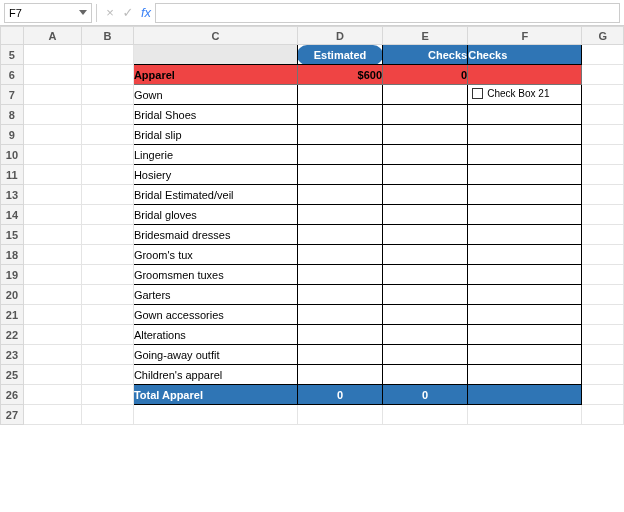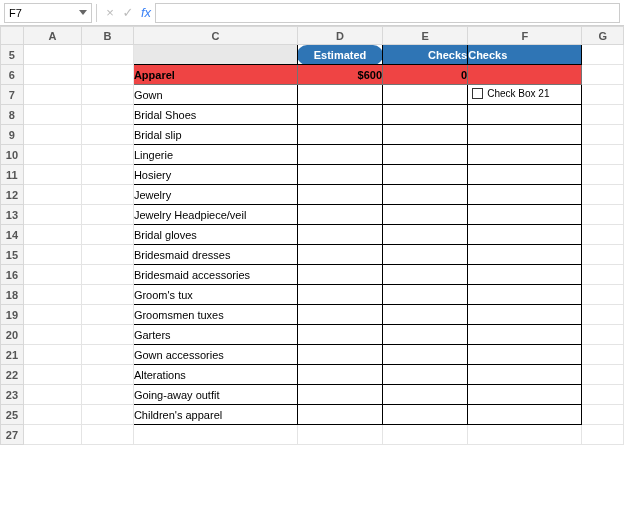--- a/index.html
+++ b/index.html
@@ -157,34 +157,24 @@
           <th class="rowhead">11</th>
           <td class="cell"></td>
           <td class="cell"></td>
           <td class="cell boxed">Hosiery</td>
           <td class="cell boxed"></td>
           <td class="cell boxed"></td>
           <td class="cell boxed"></td>
           <td class="cell"></td>
         </tr>
   <tr>
-          <th class="rowhead">12</th>
-          <td class="cell"></td>
-          <td class="cell"></td>
-          <td class="cell boxed">Jewelry</td>
-          <td class="cell boxed"></td>
-          <td class="cell boxed"></td>
-          <td class="cell boxed"></td>
-          <td class="cell"></td>
-        </tr>
-  <tr>
           <th class="rowhead">13</th>
           <td class="cell"></td>
           <td class="cell"></td>
-          <td class="cell boxed">Jewelry Headpiece/veil</td>
+          <td class="cell boxed">Bridal Estimated/veil</td>
           <td class="cell boxed"></td>
           <td class="cell boxed"></td>
           <td class="cell boxed"></td>
           <td class="cell"></td>
         </tr>
   <tr>
           <th class="rowhead">14</th>
           <td class="cell"></td>
           <td class="cell"></td>
           <td class="cell boxed">Bridal gloves</td>
@@ -197,30 +187,20 @@
           <th class="rowhead">15</th>
           <td class="cell"></td>
           <td class="cell"></td>
           <td class="cell boxed">Bridesmaid dresses</td>
           <td class="cell boxed"></td>
           <td class="cell boxed"></td>
           <td class="cell boxed"></td>
           <td class="cell"></td>
         </tr>
   <tr>
-          <th class="rowhead">16</th>
-          <td class="cell"></td>
-          <td class="cell"></td>
-          <td class="cell boxed">Bridesmaid accessories</td>
-          <td class="cell boxed"></td>
-          <td class="cell boxed"></td>
-          <td class="cell boxed"></td>
-          <td class="cell"></td>
-        </tr>
-  <tr>
           <th class="rowhead">18</th>
           <td class="cell"></td>
           <td class="cell"></td>
           <td class="cell boxed">Groom's tux</td>
           <td class="cell boxed"></td>
           <td class="cell boxed"></td>
           <td class="cell boxed"></td>
           <td class="cell"></td>
         </tr>
   <tr>
@@ -277,20 +257,30 @@
           <th class="rowhead">25</th>
           <td class="cell"></td>
           <td class="cell"></td>
           <td class="cell boxed">Children's apparel</td>
           <td class="cell boxed"></td>
           <td class="cell boxed"></td>
           <td class="cell boxed"></td>
           <td class="cell"></td>
         </tr>
 
+  <tr>
+    <th class="rowhead">26</th>
+    <td class="cell"></td>
+    <td class="cell"></td>
+    <td class="cell total-row">Total Apparel</td>
+    <td class="cell total-row center">0</td>
+    <td class="cell total-row center">0</td>
+    <td class="cell total-row"></td>
+    <td class="cell"></td>
+  </tr>
 
   <tr>
     <th class="rowhead">27</th>
     <td class="cell"></td>
     <td class="cell"></td>
     <td class="cell"></td>
     <td class="cell"></td>
     <td class="cell"></td>
     <td class="cell"></td>
     <td class="cell"></td>

